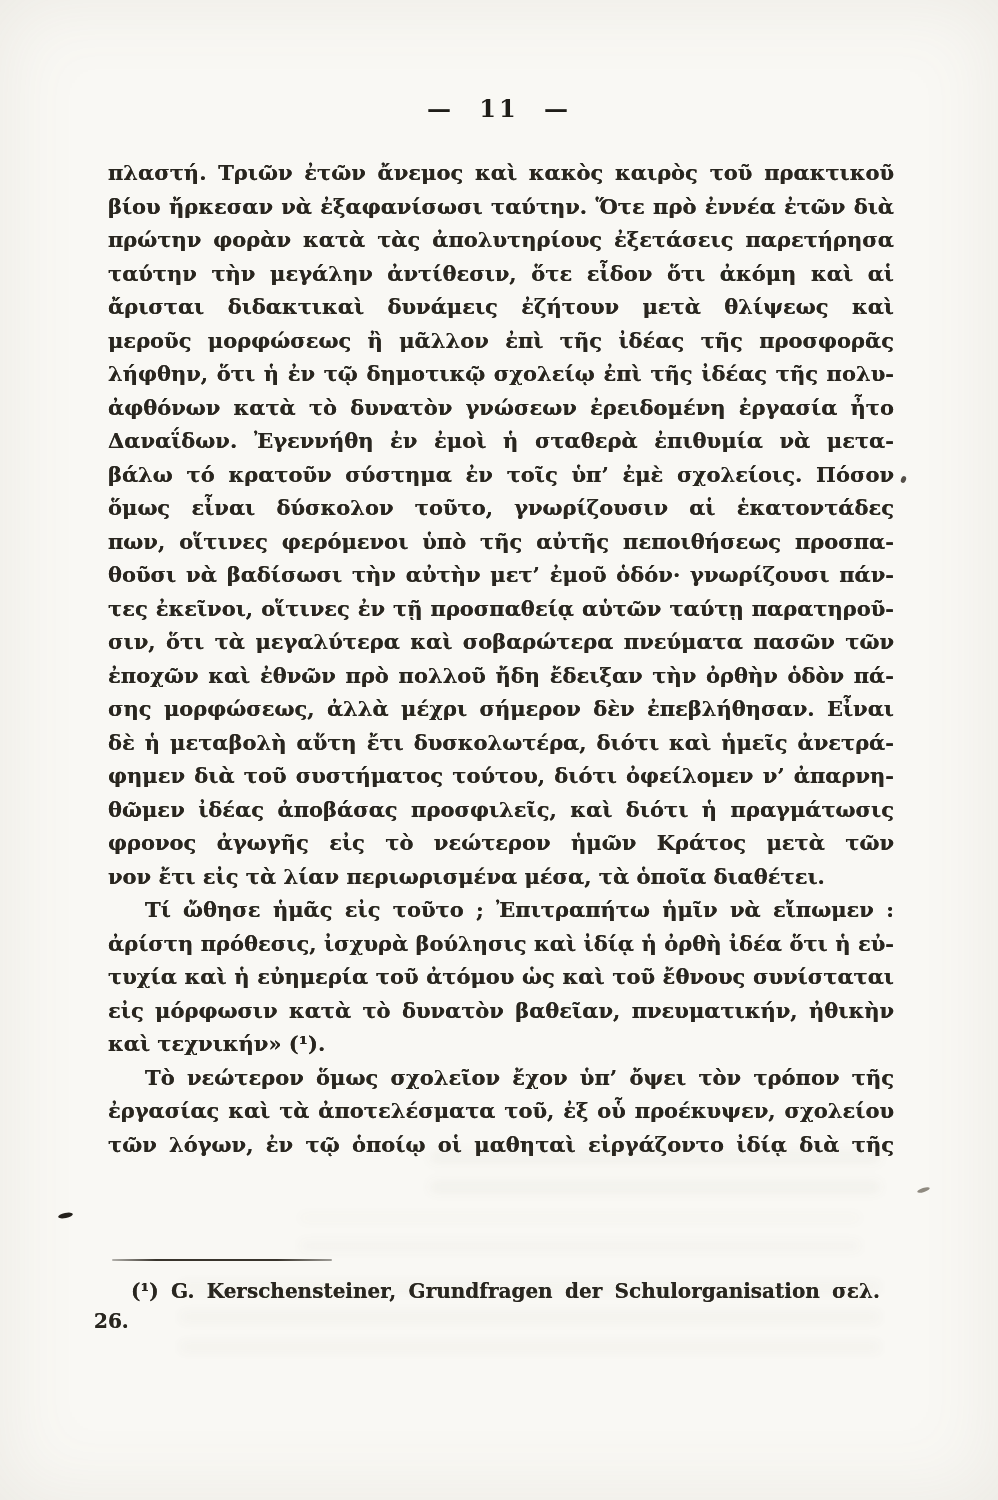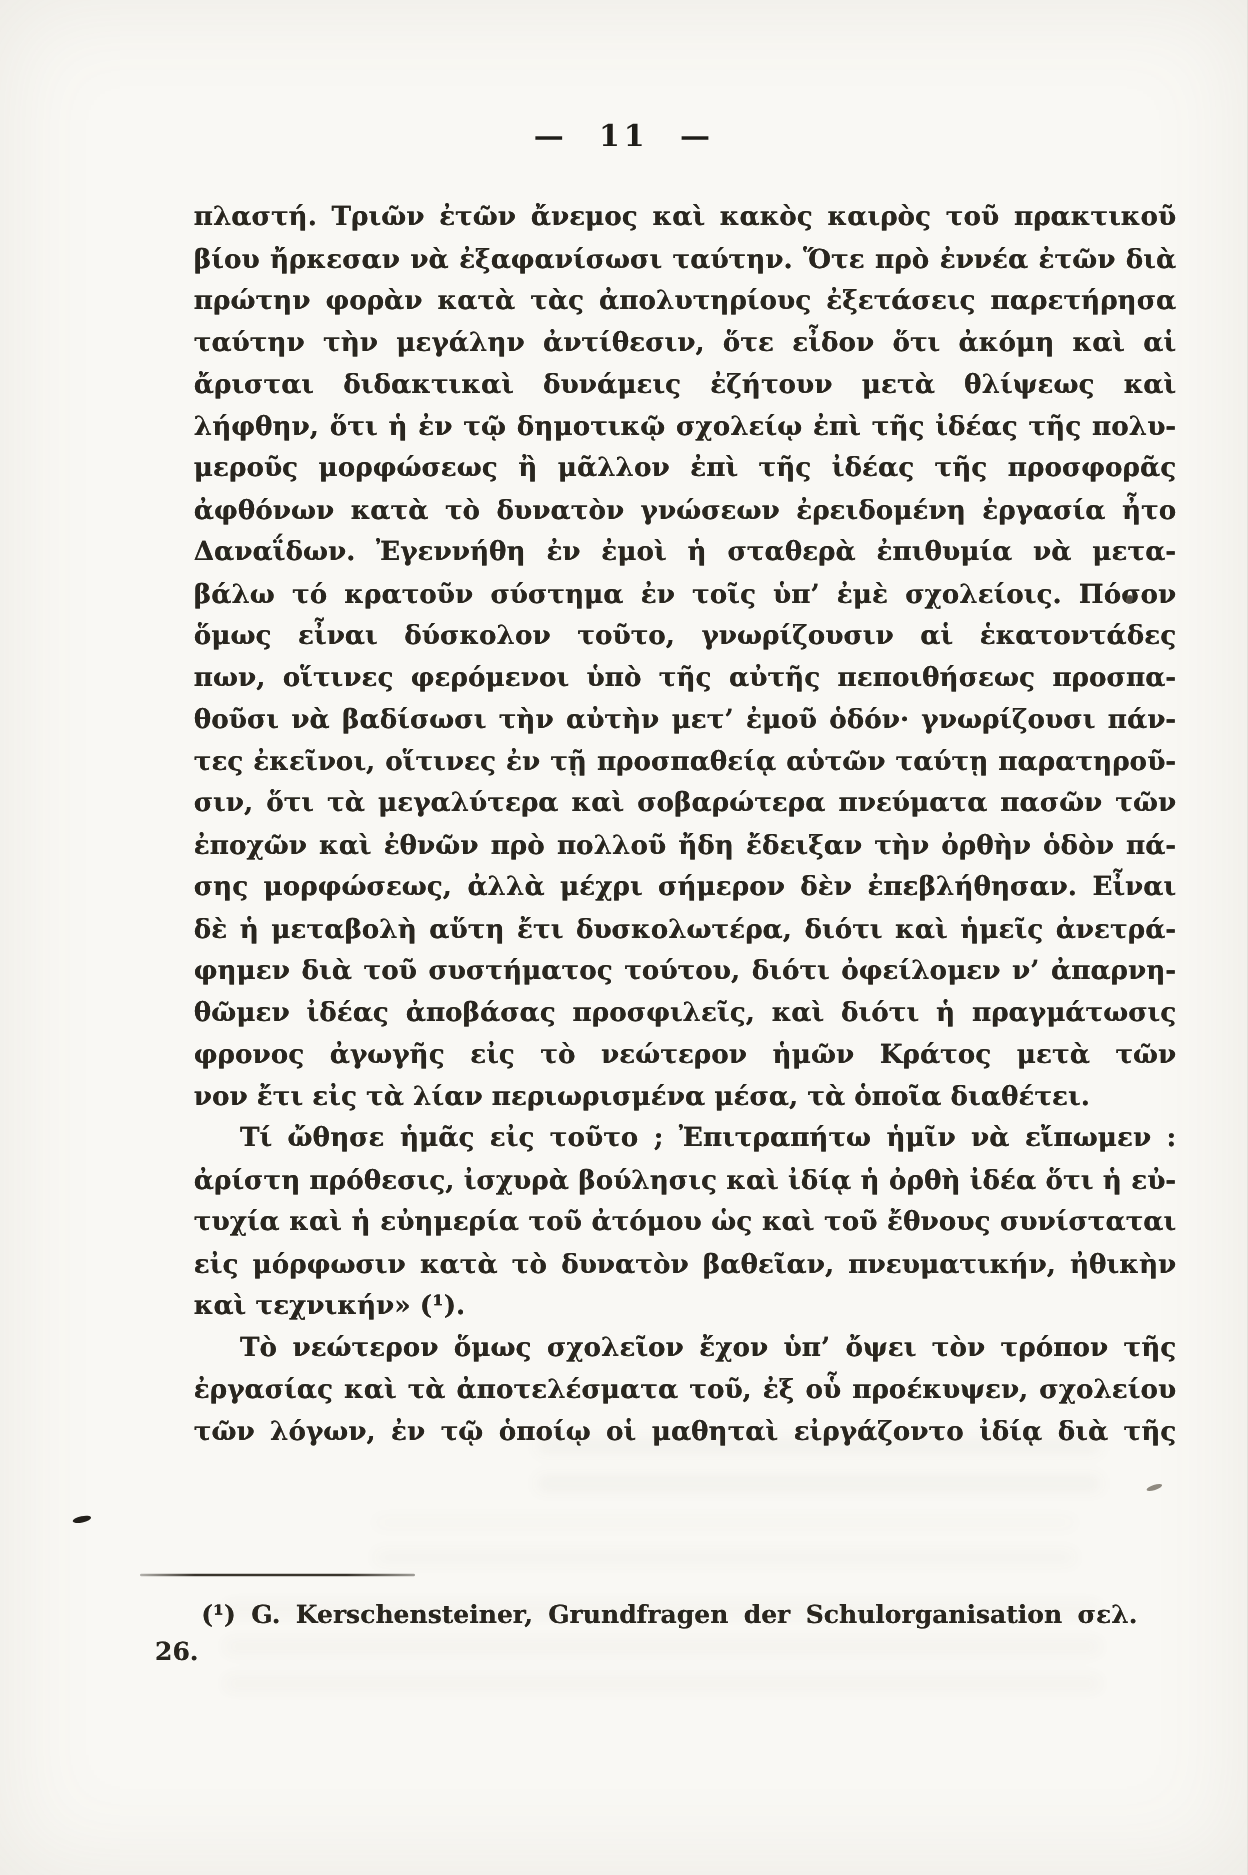--- a/index.html
+++ b/index.html
@@ -47,21 +47,20 @@
   }
 
   .text-block {
     position: absolute;
     left: 108px;
     top: 156px;
     width: 786px;
     font-size: 21px;
     line-height: 33.5px;
     text-shadow: 0 0 0.5px rgba(40,36,30,0.8);
-    margin-left: 47px;
   }
   .para { margin: 0; }
   .line {
     text-align: justify;
     text-align-last: justify;
     -moz-text-align-last: justify;
     white-space: normal;
     overflow: hidden;
     height: 33.5px;
   }
@@ -76,21 +75,21 @@
     left: 112px;
     top: 1259px;
     width: 220px;
     height: 2px;
     background: linear-gradient(90deg, rgba(50,46,38,0.35), #39342c 20%, #39342c 75%, rgba(50,46,38,0.45));
     border-radius: 2px;
   }
 
   .footnote {
     position: absolute;
-    left: 124px;
+    left: 94px;
     top: 1276px;
     width: 786px;
     font-size: 20px;
     line-height: 30px;
     text-shadow: 0 0 0.5px rgba(40,36,30,0.8);
   }
   .footnote .fn-line {
     text-align: justify;
     text-align-last: justify;
     -moz-text-align-last: justify;
@@ -131,22 +130,22 @@
 
   <div class="page-number">— 11 —</div>
 
   <div class="text-block">
       <div class="para">
         <div class="line">πλαστή. Τριῶν ἐτῶν ἄνεμος καὶ κακὸς καιρὸς τοῦ πρακτικοῦ</div>
         <div class="line">βίου ἤρκεσαν νὰ ἐξαφανίσωσι ταύτην. Ὅτε πρὸ ἐννέα ἐτῶν διὰ</div>
         <div class="line">πρώτην φορὰν κατὰ τὰς ἀπολυτηρίους ἐξετάσεις παρετήρησα</div>
         <div class="line">ταύτην τὴν μεγάλην ἀντίθεσιν, ὅτε εἶδον ὅτι ἀκόμη καὶ αἱ</div>
         <div class="line">ἄρισται διδακτικαὶ δυνάμεις ἐζήτουν μετὰ θλίψεως καὶ μελαγχο-</div>
+        <div class="line">μεροῦς μορφώσεως ἢ μᾶλλον ἐπὶ τῆς ἰδέας τῆς προσφορᾶς</div>
         <div class="line">λήφθην, ὅτι ἡ ἐν τῷ δημοτικῷ σχολείῳ ἐπὶ τῆς ἰδέας τῆς πολυ-</div>
-        <div class="line">μεροῦς μορφώσεως ἢ μᾶλλον ἐπὶ τῆς ἰδέας τῆς προσφορᾶς</div>
         <div class="line">ἀφθόνων κατὰ τὸ δυνατὸν γνώσεων ἐρειδομένη ἐργασία ἦτο ἔργον</div>
         <div class="line">Δαναΐδων. Ἐγεννήθη ἐν ἐμοὶ ἡ σταθερὰ ἐπιθυμία νὰ μετα-</div>
         <div class="line">βάλω τό κρατοῦν σύστημα ἐν τοῖς ὑπ’ ἐμὲ σχολείοις. Πόσον</div>
         <div class="line">ὅμως εἶναι δύσκολον τοῦτο, γνωρίζουσιν αἱ ἑκατοντάδες ἀνθρώ-</div>
         <div class="line">πων, οἵτινες φερόμενοι ὑπὸ τῆς αὐτῆς πεποιθήσεως προσπα-</div>
         <div class="line">θοῦσι νὰ βαδίσωσι τὴν αὐτὴν μετ’ ἐμοῦ ὁδόν· γνωρίζουσι πάν-</div>
         <div class="line">τες ἐκεῖνοι, οἵτινες ἐν τῇ προσπαθείᾳ αὑτῶν ταύτῃ παρατηροῦ-</div>
         <div class="line">σιν, ὅτι τὰ μεγαλύτερα καὶ σοβαρώτερα πνεύματα πασῶν τῶν</div>
         <div class="line">ἐποχῶν καὶ ἐθνῶν πρὸ πολλοῦ ἤδη ἔδειξαν τὴν ὀρθὴν ὁδὸν πά-</div>
         <div class="line">σης μορφώσεως, ἀλλὰ μέχρι σήμερον δὲν ἐπεβλήθησαν. Εἶναι</div>

